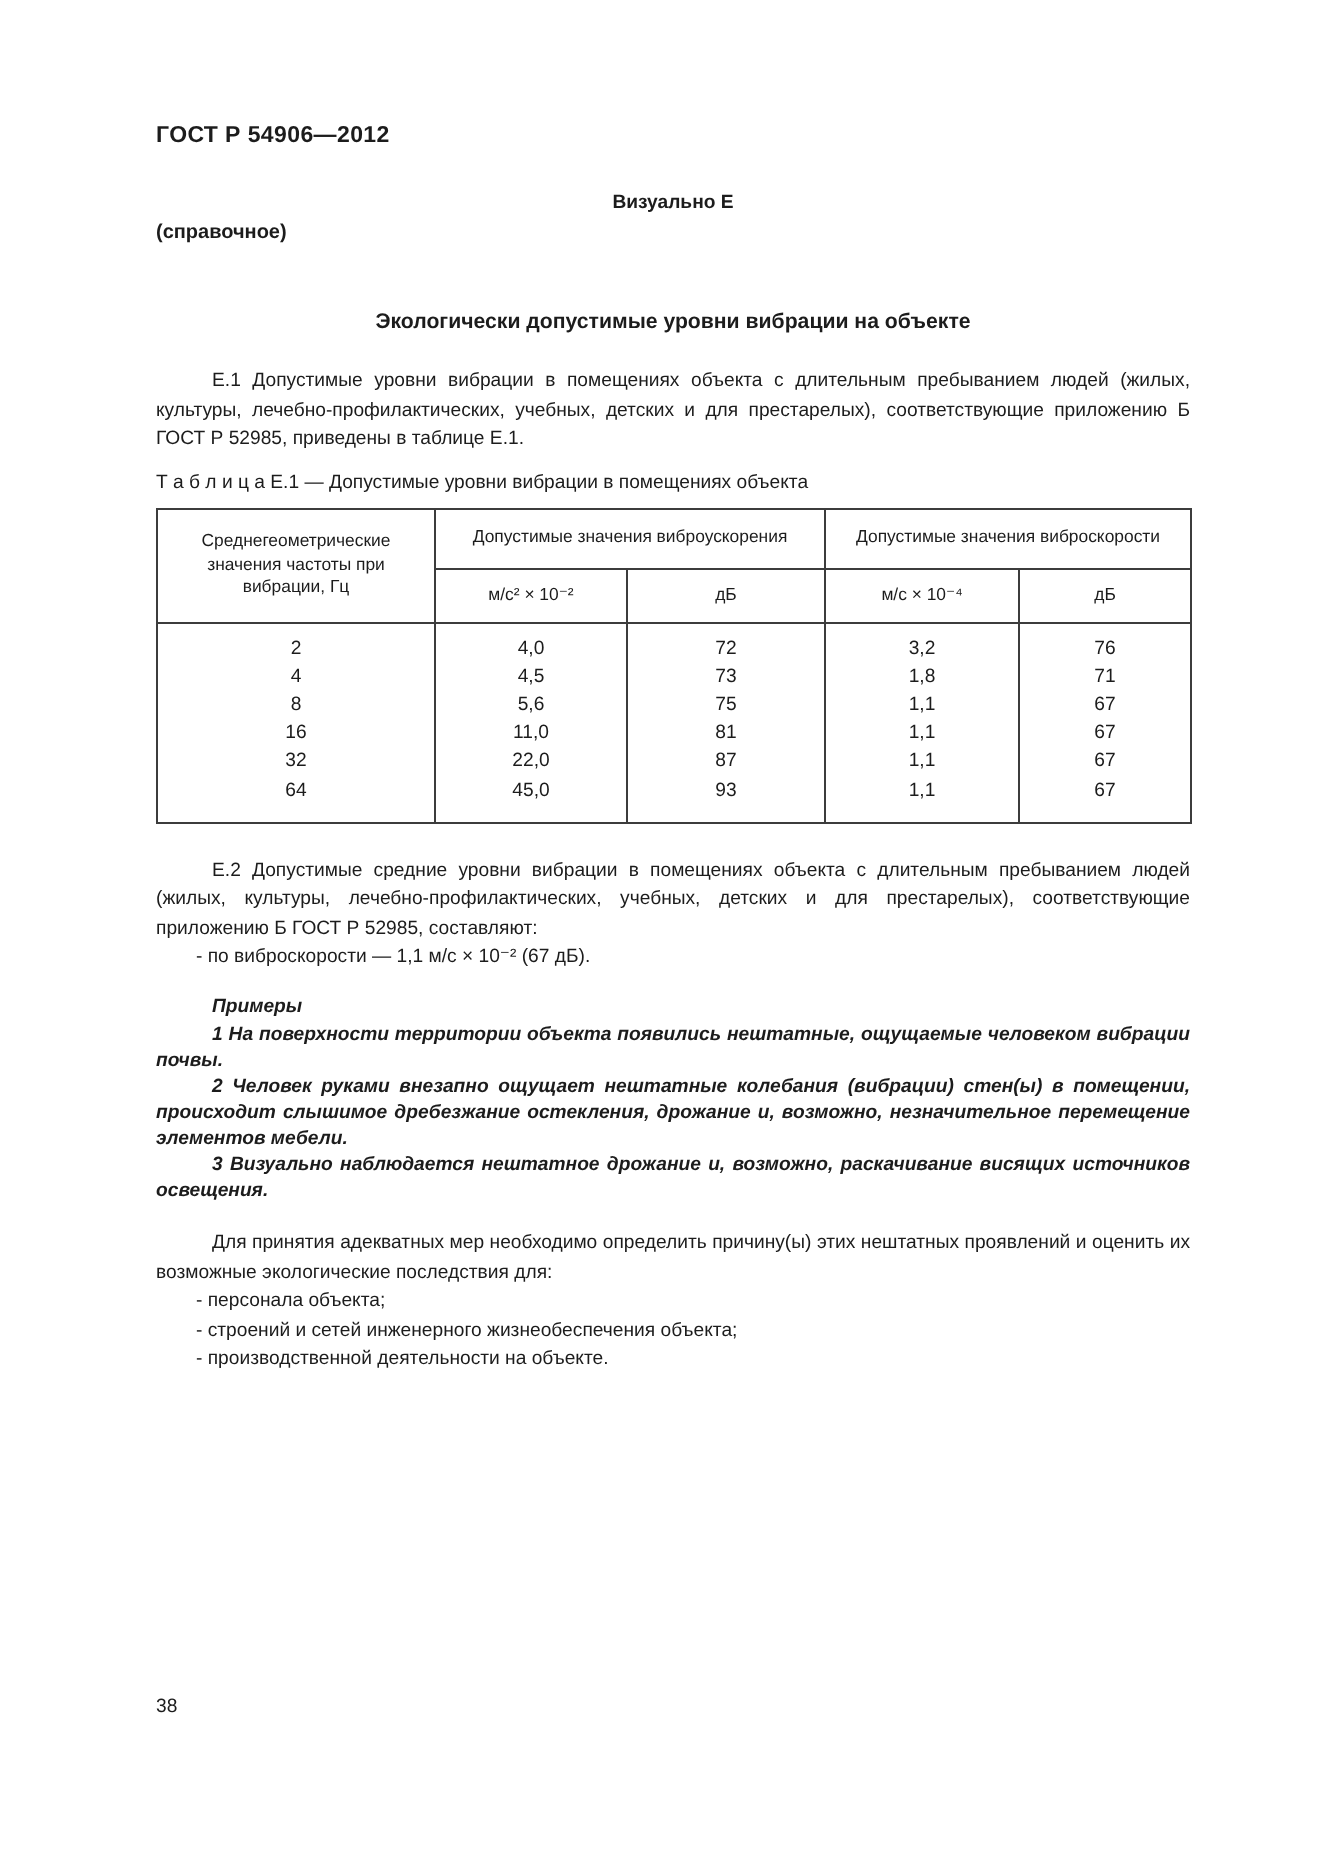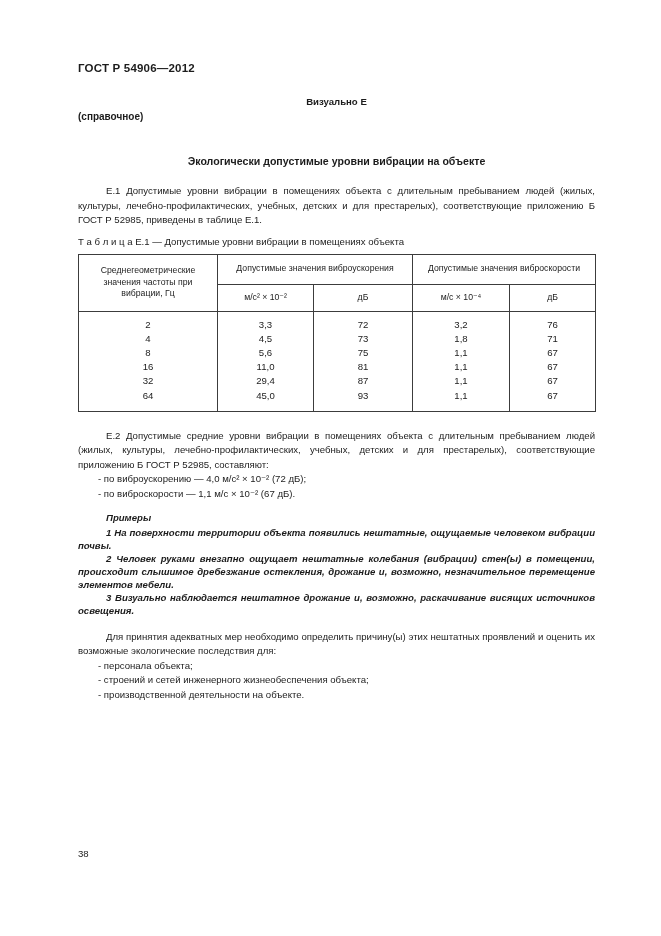--- a/index.html
+++ b/index.html
@@ -153,21 +153,21 @@
         <tr>
           <th class="unit">м/с² × 10⁻²</th>
           <th class="unit">дБ</th>
           <th class="unit">м/с × 10⁻⁴</th>
           <th class="unit">дБ</th>
         </tr>
       </thead>
       <tbody>
         <tr>
           <td>2</td>
-          <td>3,3</td>
+          <td>4,0</td>
           <td>72</td>
           <td>3,2</td>
           <td>76</td>
         </tr>
         <tr>
           <td>4</td>
           <td>4,5</td>
           <td>73</td>
           <td>1,8</td>
           <td>71</td>
@@ -181,38 +181,37 @@
         </tr>
         <tr>
           <td>16</td>
           <td>11,0</td>
           <td>81</td>
           <td>1,1</td>
           <td>67</td>
         </tr>
         <tr>
           <td>32</td>
-          <td>29,4</td>
+          <td>22,0</td>
           <td>87</td>
           <td>1,1</td>
           <td>67</td>
         </tr>
         <tr>
           <td>64</td>
           <td>45,0</td>
           <td>93</td>
           <td>1,1</td>
           <td>67</td>
         </tr>
       </tbody>
     </table>
 
     <div class="para">Е.2  Допустимые средние уровни вибрации в помещениях объекта с длительным пребыванием людей (жилых, культуры, лечебно-профилактических, учебных, детских и для престарелых), соответствующие приложению Б ГОСТ Р 52985, составляют:</div>
     <div class="hang-list">
-      <div class="hang-item">-  по виброускорению — 4,0 м/с² × 10⁻² (72 дБ);</div>
       <div class="hang-item">-  по виброскорости — 1,1 м/с × 10⁻² (67 дБ).</div>
     </div>
 
     <div class="examples-title">Примеры</div>
     <div class="example">1  На поверхности территории объекта появились нештатные, ощущаемые человеком вибрации почвы.</div>
     <div class="example">2  Человек руками внезапно ощущает нештатные колебания (вибрации) стен(ы) в помещении, происходит слышимое дребезжание остекления, дрожание и, возможно, незначительное перемещение элементов мебели.</div>
     <div class="example">3  Визуально наблюдается нештатное дрожание и, возможно, раскачивание висящих источников освещения.</div>
 
     <div class="para" style="margin-top:13px;">Для принятия адекватных мер необходимо определить причину(ы) этих нештатных проявлений и оценить их возможные экологические последствия для:</div>
     <div class="hang-list">

